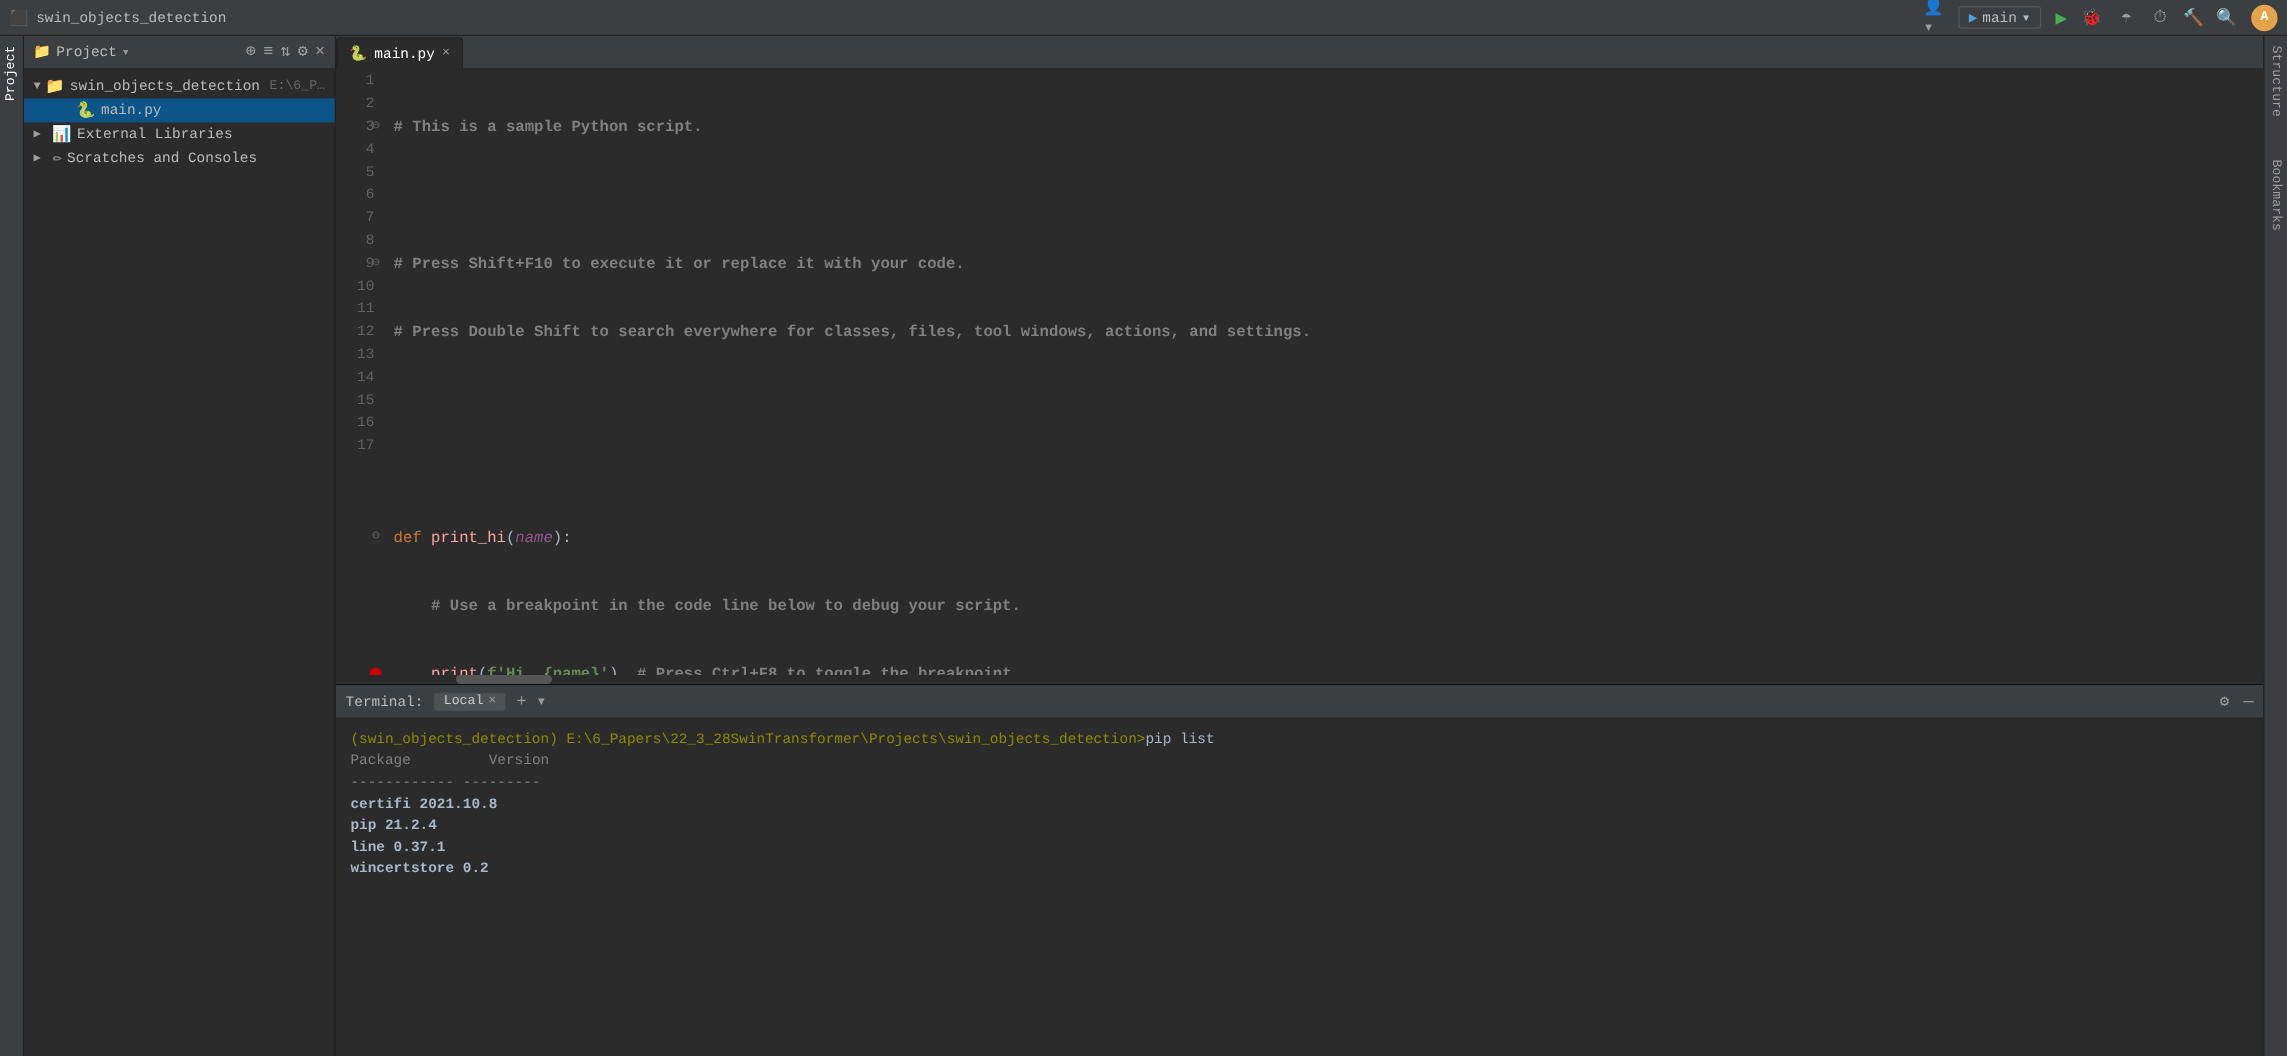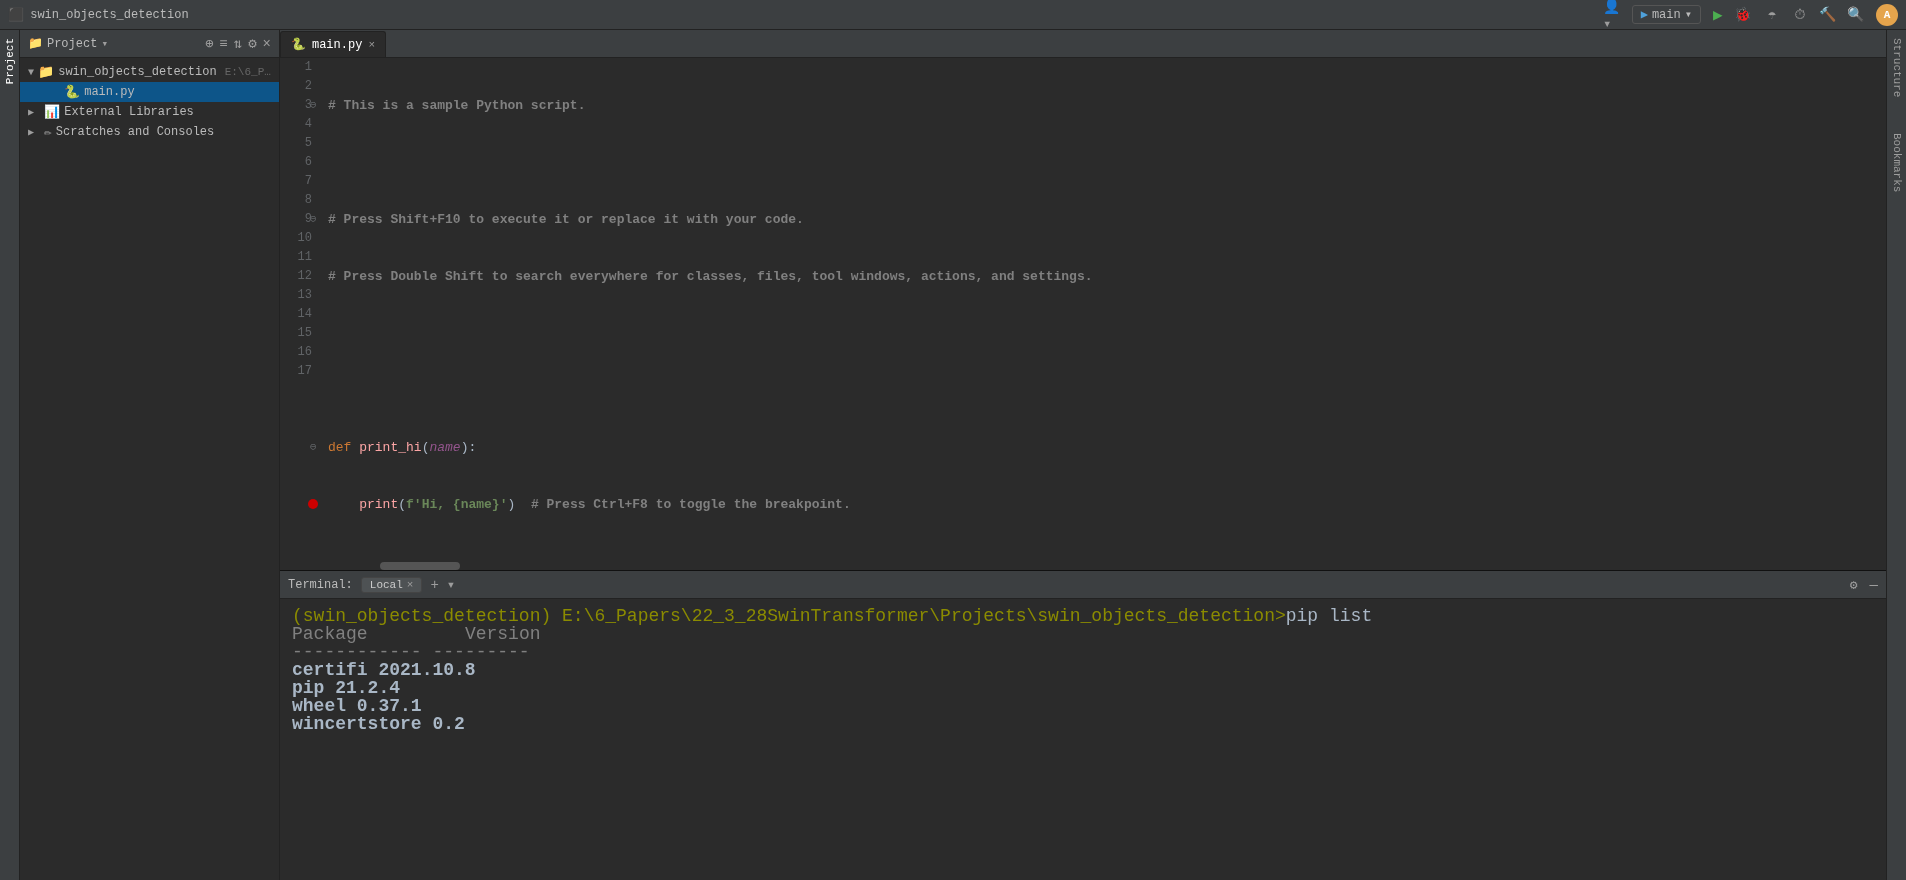--- a/index.html
+++ b/index.html
@@ -294,21 +294,21 @@
     }
     .terminal-gear {
       margin-left: auto;
       color: #9d9d9d;
       cursor: pointer;
     }
     .terminal-content {
       flex: 1;
       padding: 8px 12px;
       overflow-y: auto;
-      font-size: 18px;
+      font-size: 12px;
       line-height: 18px;
       color: #a9b7c6;
     }
     .terminal-content::-webkit-scrollbar { width: 8px; }
     .terminal-content::-webkit-scrollbar-track { background: #2b2b2b; }
     .terminal-content::-webkit-scrollbar-thumb { background: #555; }
     .term-prompt { color: #8B8B00; }
     .term-cmd { color: #a9b7c6; }
     .term-header { color: #808080; }
     .term-value { color: #a9b7c6; font-weight: bold; }
@@ -464,20 +464,23 @@
         </div>
         <div class="code-line">
           <span class="cmt"># Press Double Shift to search everywhere for classes, files, tool windows, actions, and settings.</span>
         </div>
         <div class="code-line">&nbsp;</div>
         <div class="code-line">&nbsp;</div>
         <div class="code-line">
           <span class="fold" style="position:absolute;left:-18px;top:0;">⊖</span>
           <span class="kw">def </span><span class="fn">print_hi</span><span>(</span><span class="param">name</span><span>):</span>
         </div>
+        <div class="code-line">
+          <span class="cmt">    # Use a breakpoint in the code line below to debug your script.</span>
+        </div>
         <div class="code-line" style="position:relative;">
           <span class="breakpoint-dot" style="position:absolute;left:-20px;top:4px;"></span>
           <span>    </span><span class="fn">print</span><span>(</span><span class="str">f'Hi, {name}'</span><span>)  </span><span class="cmt"># Press Ctrl+F8 to toggle the breakpoint.</span>
         </div>
         
         
         
         
         
         
@@ -514,21 +517,21 @@
         <div>
           <span class="term-header">------------ ---------</span>
         </div>
         <div>
           <span class="term-value">certifi      </span><span class="term-value">2021.10.8</span>
         </div>
         <div>
           <span class="term-value">pip          </span><span class="term-value">21.2.4</span>
         </div>
         <div>
-          <span class="term-value">wheel        </span><span class="term-value">0.37.1</span>
+          <span class="term-value">line        </span><span class="term-value">0.37.1</span>
         </div>
         <div>
           <span class="term-value">wincertstore </span><span class="term-value">0.2</span>
         </div>
       </div>
     </div>
   </div>
 
   <div class="right-side-tabs">
     <div class="right-tab-item">Structure</div>

